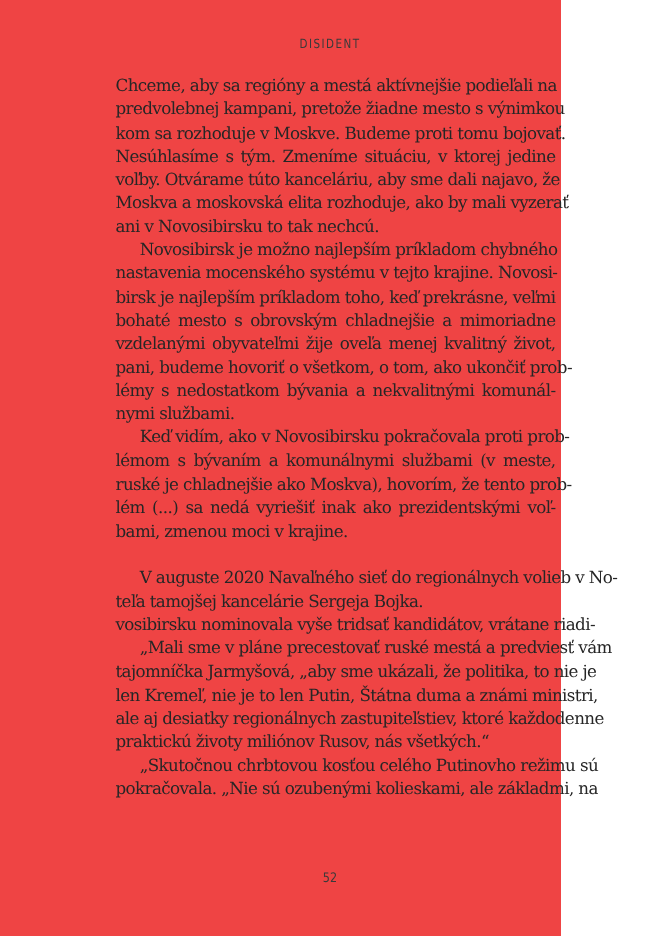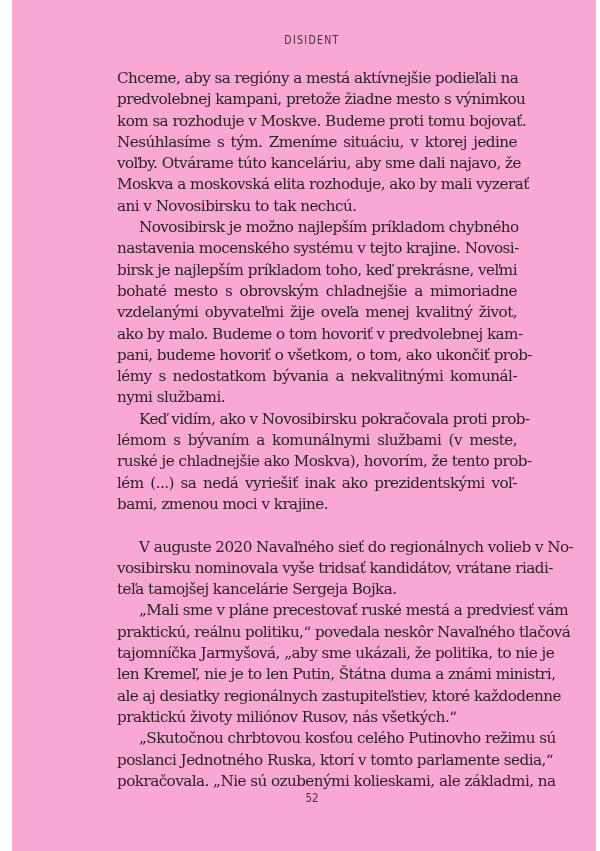--- a/index.html
+++ b/index.html
@@ -1,17 +1,17 @@
 <!DOCTYPE html>
 <html><head>
   <meta charset="utf-8">
   <style>
     html, body { margin: 0; padding: 0; background: #ffffff; }
     body { width: 600px; height: 851px; position: relative; overflow: hidden; }
-    .page { position: absolute; left: 12px; top: 0; width: 584px; height: 851px; background: #f9a8d4; }
+    .page { position: absolute; left: 0; top: 0; width: 510px; height: 851px; background: #ef4444; }
     .running-head {
       position: absolute; top: 33px; left: 0; width: 600px; text-align: center;
       font-family: "DejaVu Sans", sans-serif; font-size: 11.5px; letter-spacing: 1.6px;
       color: #3a3a3a; font-weight: normal; transform: scaleX(0.82);
     }
     .body-text {
       position: absolute; left: 105px; top: 68px; width: 400px;
       font-family: "DejaVu Serif", serif; font-size: 15.2px; line-height: 21.3px;
       color: #262626; letter-spacing: -0.55px;
     }
@@ -42,50 +42,47 @@
           <span class="line">voľby. Otvárame túto kanceláriu, aby sme dali najavo, že</span>
           <span class="line">Moskva a moskovská elita rozhoduje, ako by mali vyzerať</span>
           <span class="line last">ani v Novosibirsku to tak nechcú.</span>
         </div>
         <div class="paragraph">
           <span class="line indent">Novosibirsk je možno najlepším príkladom chybného</span>
           <span class="line">nastavenia mocenského systému v tejto krajine. Novosi-</span>
           <span class="line">birsk je najlepším príkladom toho, keď prekrásne, veľmi</span>
           <span class="line">bohaté mesto s obrovským chladnejšie a mimoriadne</span>
           <span class="line">vzdelanými obyvateľmi žije oveľa menej kvalitný život,</span>
-          <span class="line">ako by malo. Budeme o tom hovoriť v predvolebnej kam-</span>
           <span class="line">pani, budeme hovoriť o všetkom, o tom, ako ukončiť prob-</span>
           <span class="line">lémy s nedostatkom bývania a nekvalitnými komunál-</span>
           <span class="line last">nymi službami.</span>
         </div>
         <div class="paragraph">
           <span class="line indent">Keď vidím, ako v Novosibirsku pokračovala proti prob-</span>
           <span class="line">lémom s bývaním a komunálnymi službami (v meste,</span>
           <span class="line">ruské je chladnejšie ako Moskva), hovorím, že tento prob-</span>
           <span class="line">lém (...) sa nedá vyriešiť inak ako prezidentskými voľ-</span>
           <span class="line last">bami, zmenou moci v krajine.</span>
         </div>
       </div>
     <div class="gap"></div>
     <div class="main-text" id="main-text">
         <div class="paragraph">
           <span class="line indent">V auguste 2020 Navaľného sieť do regionálnych volieb v No-</span>
+          <span class="line last">teľa tamojšej kancelárie Sergeja Bojka.</span>
           <span class="line">vosibirsku nominovala vyše tridsať kandidátov, vrátane riadi-</span>
-          <span class="line last">teľa tamojšej kancelárie Sergeja Bojka.</span>
         </div>
         <div class="paragraph">
           <span class="line indent">„Mali sme v pláne precestovať ruské mestá a predviesť vám</span>
-          <span class="line">praktickú, reálnu politiku,“ povedala neskôr Navaľného tlačová</span>
           <span class="line">tajomníčka Jarmyšová, „aby sme ukázali, že politika, to nie je</span>
           <span class="line">len Kremeľ, nie je to len Putin, Štátna duma a známi ministri,</span>
           <span class="line">ale aj desiatky regionálnych zastupiteľstiev, ktoré každodenne</span>
           <span class="line last">praktickú životy miliónov Rusov, nás všetkých.“</span>
         </div>
         <div class="paragraph">
           <span class="line indent">„Skutočnou chrbtovou kosťou celého Putinovho režimu sú</span>
-          <span class="line">poslanci Jednotného Ruska, ktorí v tomto parlamente sedia,“</span>
           <span class="line last">pokračovala. „Nie sú ozubenými kolieskami, ale základmi, na</span>
         </div>
       </div>
   </div>
 
   <div class="page-number">52</div>
 </div>
 
 </body></html>

